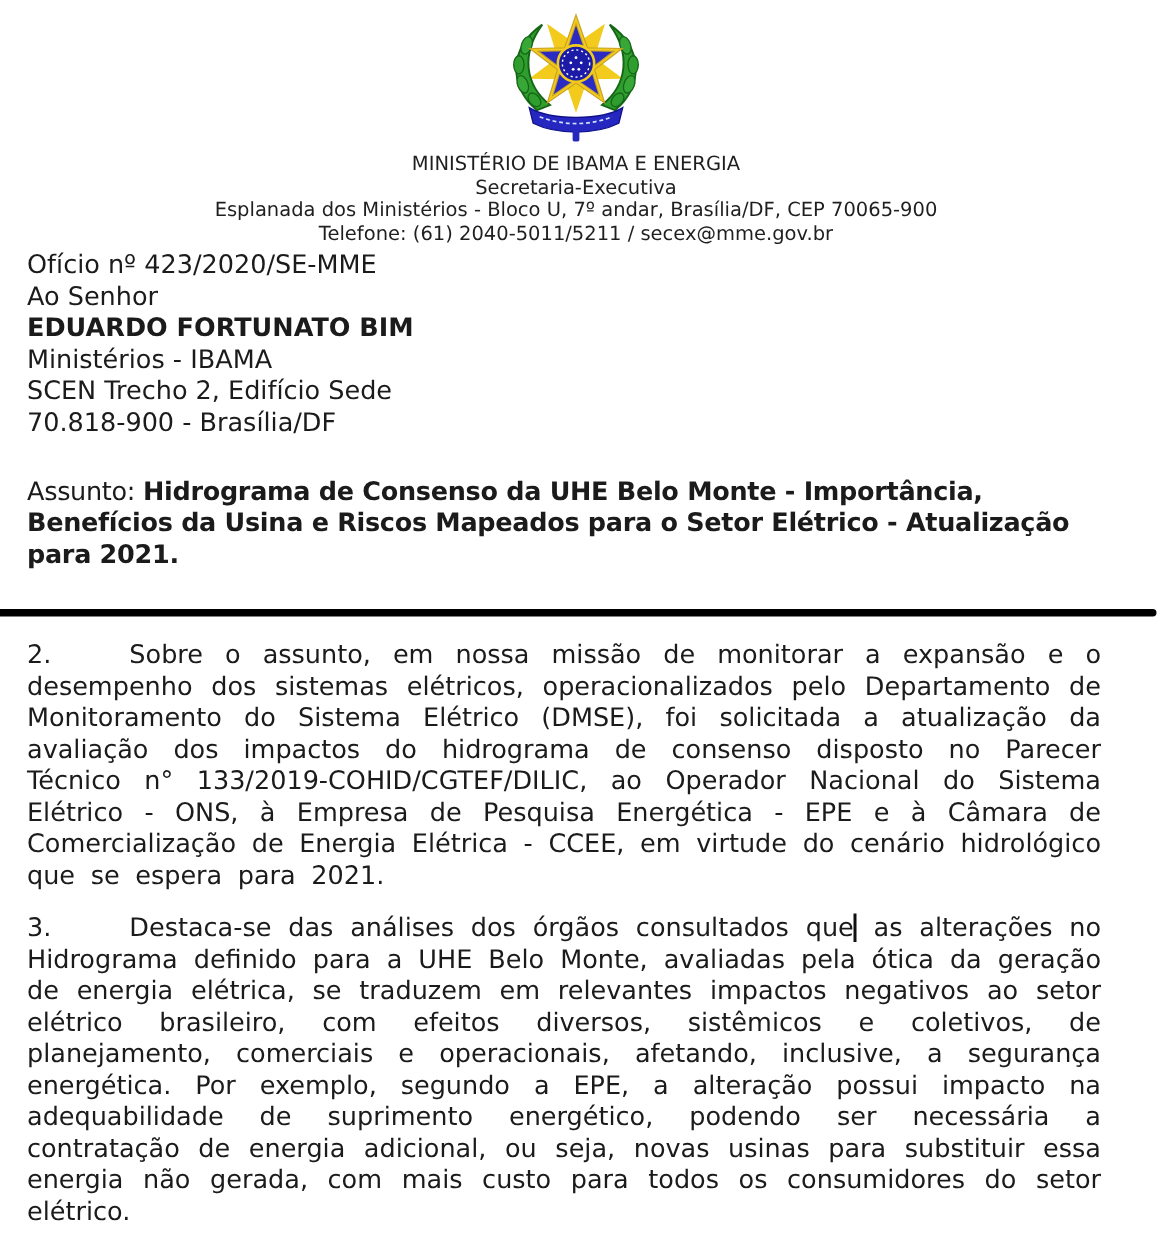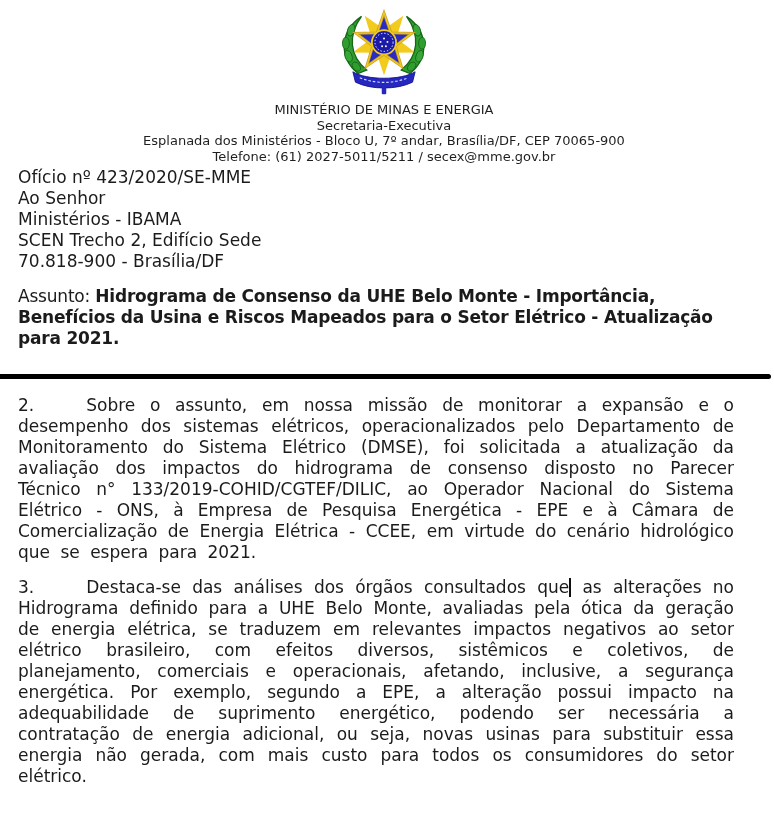--- a/index.html
+++ b/index.html
@@ -41,21 +41,21 @@
     line-height: 21px;
   }
   
   .recipient {
     font-size: 17px;
     line-height: 21px;
   }
   .recipient .name { font-weight: bold; }
   
   .subject {
-    margin-top: 14px;
+    margin-top: 25px;
     font-size: 17px;
     line-height: 21px;
     letter-spacing: -0.2px;
     max-width: 732px;
   }
   .subject .subject-text { font-weight: bold; }
   
   .rule {
     height: 5px;
     width: 771px;
@@ -121,30 +121,31 @@
 
       <path d="M24,76 C40,86 80,86 96,76 L93,88 C75,97 45,97 27,88 Z" fill="#2626c0" stroke="#11118a" stroke-width="1"></path>
       <path d="M32,83 C50,90 70,90 88,83" stroke="#cfe0ff" stroke-width="1.3" fill="none" stroke-dasharray="3,2.2"></path>
 
       <circle cx="60" cy="92" r="2.6" fill="#2626c0"></circle>
       <rect x="57.4" y="93" width="5.2" height="9" rx="1.2" fill="#2626c0"></rect>
     </svg>
   </div>
 
   <div class="letterhead">
-    <div class="lh-line">MINISTÉRIO DE MINAS E ENERGIA</div>
+    <div class="lh-line">MINISTÉRIO DE IBAMA E ENERGIA</div>
     <div class="lh-line">Secretaria-Executiva</div>
     <div class="lh-line">Esplanada dos Ministérios - Bloco U, 7º andar, Brasília/DF, CEP 70065-900</div>
-    <div class="lh-line">Telefone: (61) 2027-5011/5211 / secex@mme.gov.br</div>
+    <div class="lh-line">Telefone: (61) 2040-5011/5211 / secex@mme.gov.br</div>
   </div>
 
   <div class="oficio">Ofício nº 423/2020/SE-MME</div>
 
   <div class="recipient">
     <div>Ao Senhor</div>
+    <div class="name">EDUARDO FORTUNATO BIM</div>
     <div>Ministérios - IBAMA</div>
     <div>SCEN Trecho 2, Edifício Sede</div>
     <div>70.818-900 - Brasília/DF</div>
   </div>
 
   <div class="subject"><span>Assunto:</span> <span class="subject-text">Hidrograma de Consenso da UHE Belo Monte - Importância, Benefícios da Usina e Riscos Mapeados para o Setor Elétrico - Atualização para 2021.</span></div>
 
   <div class="rule"></div>
 
   <div class="bodytext">

